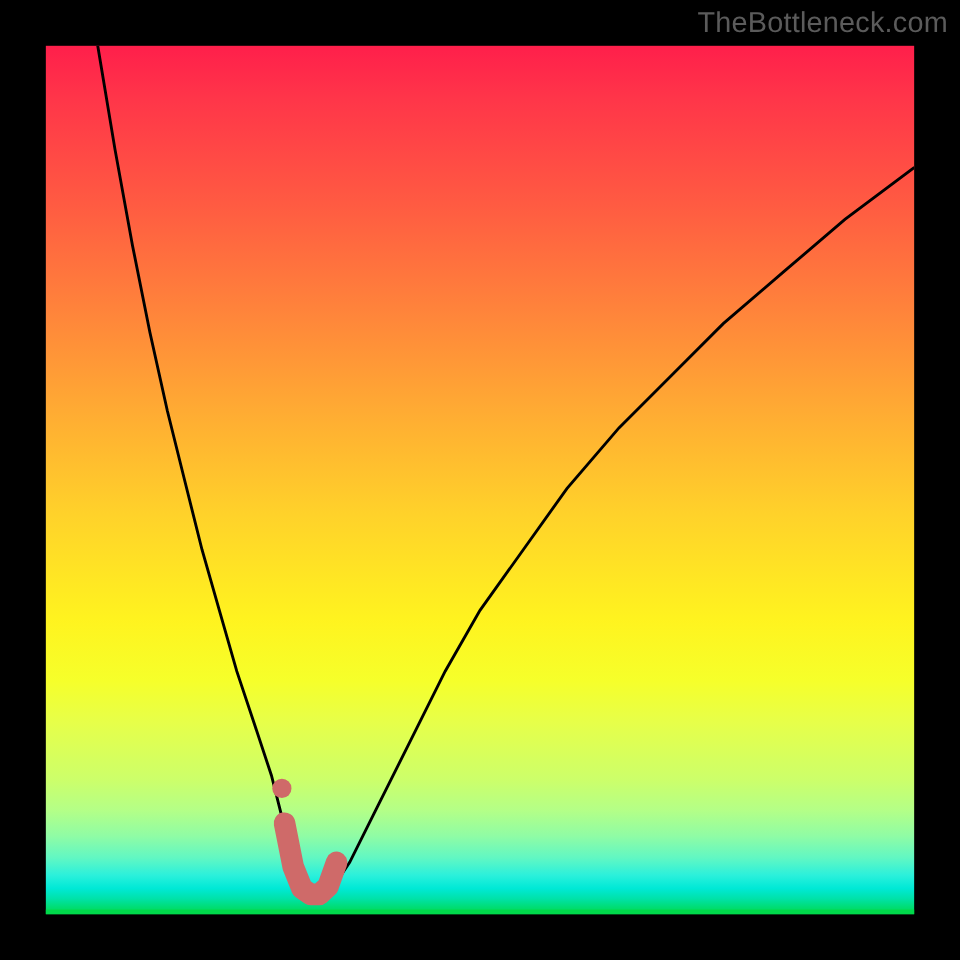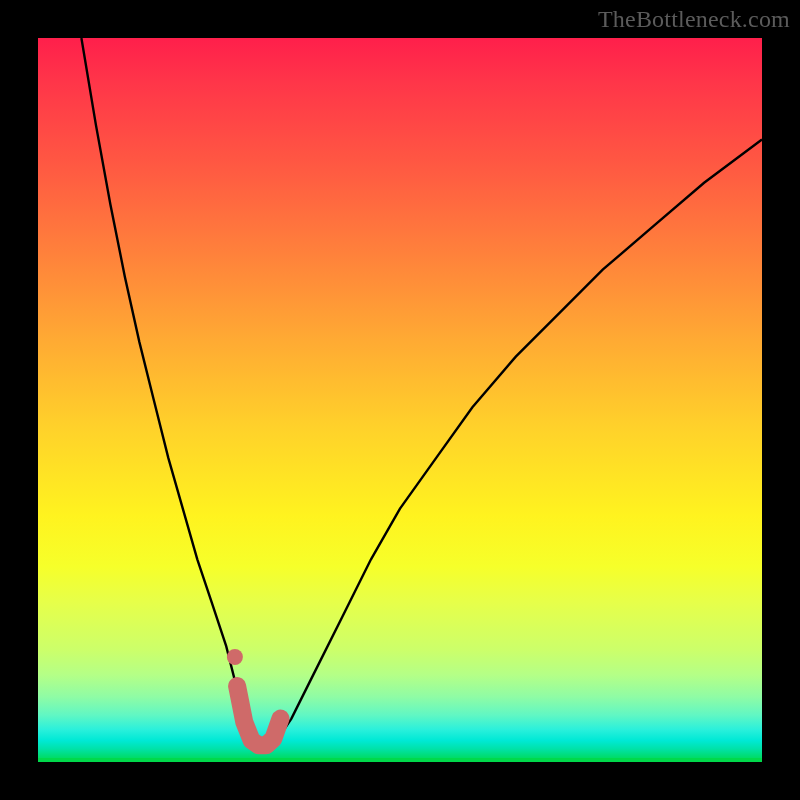--- a/index.html
+++ b/index.html
@@ -11,21 +11,20 @@
     background: #000;
     font-family: Arial, Helvetica, sans-serif;
   }
   .frame {
     position: absolute;
     top: 0;
     left: 0;
     width: 800px;
     height: 594px;
     background: #000;
-    font-family: Liberation Serif, serif;
   }
   .plot-area {
     position: absolute;
     top: 38px;
     left: 38px;
     width: 724px;
     height: 724px;
     overflow: hidden;
   }
   .gradient {

